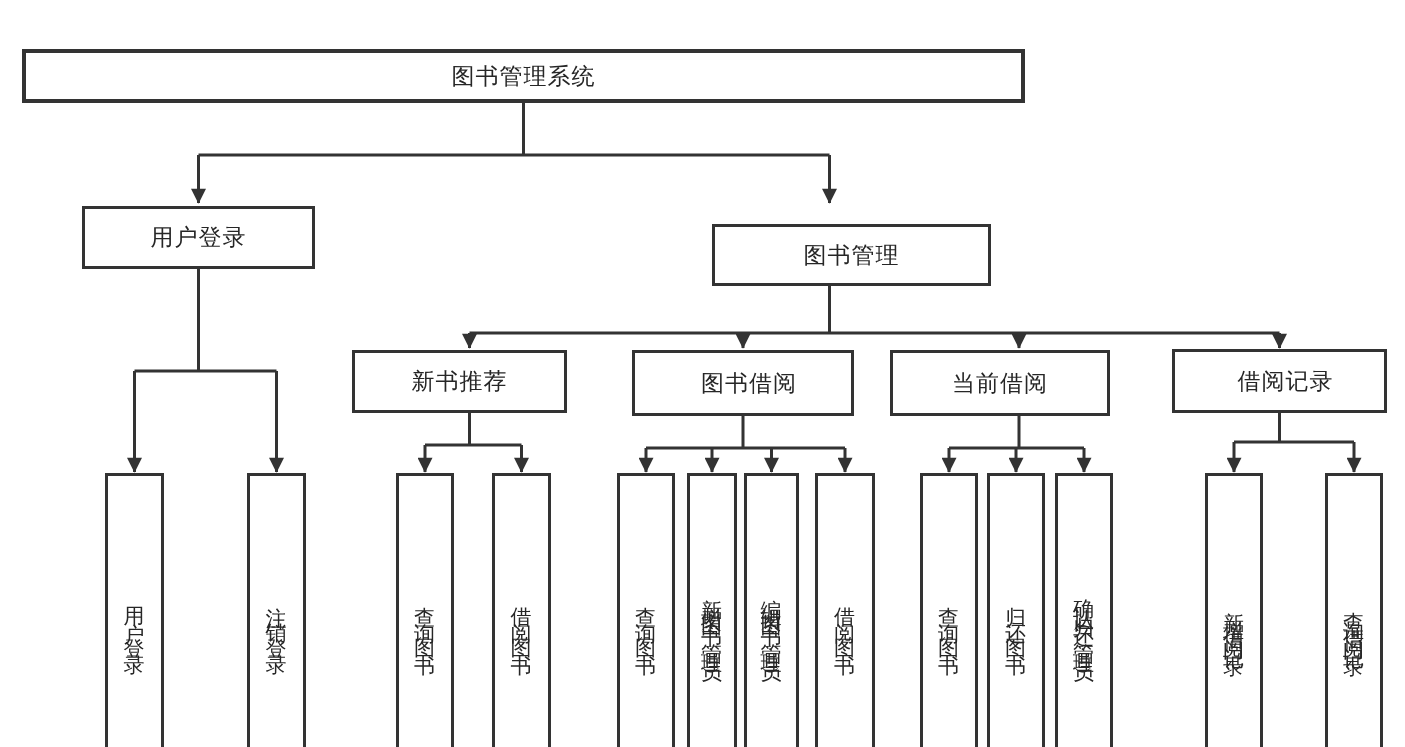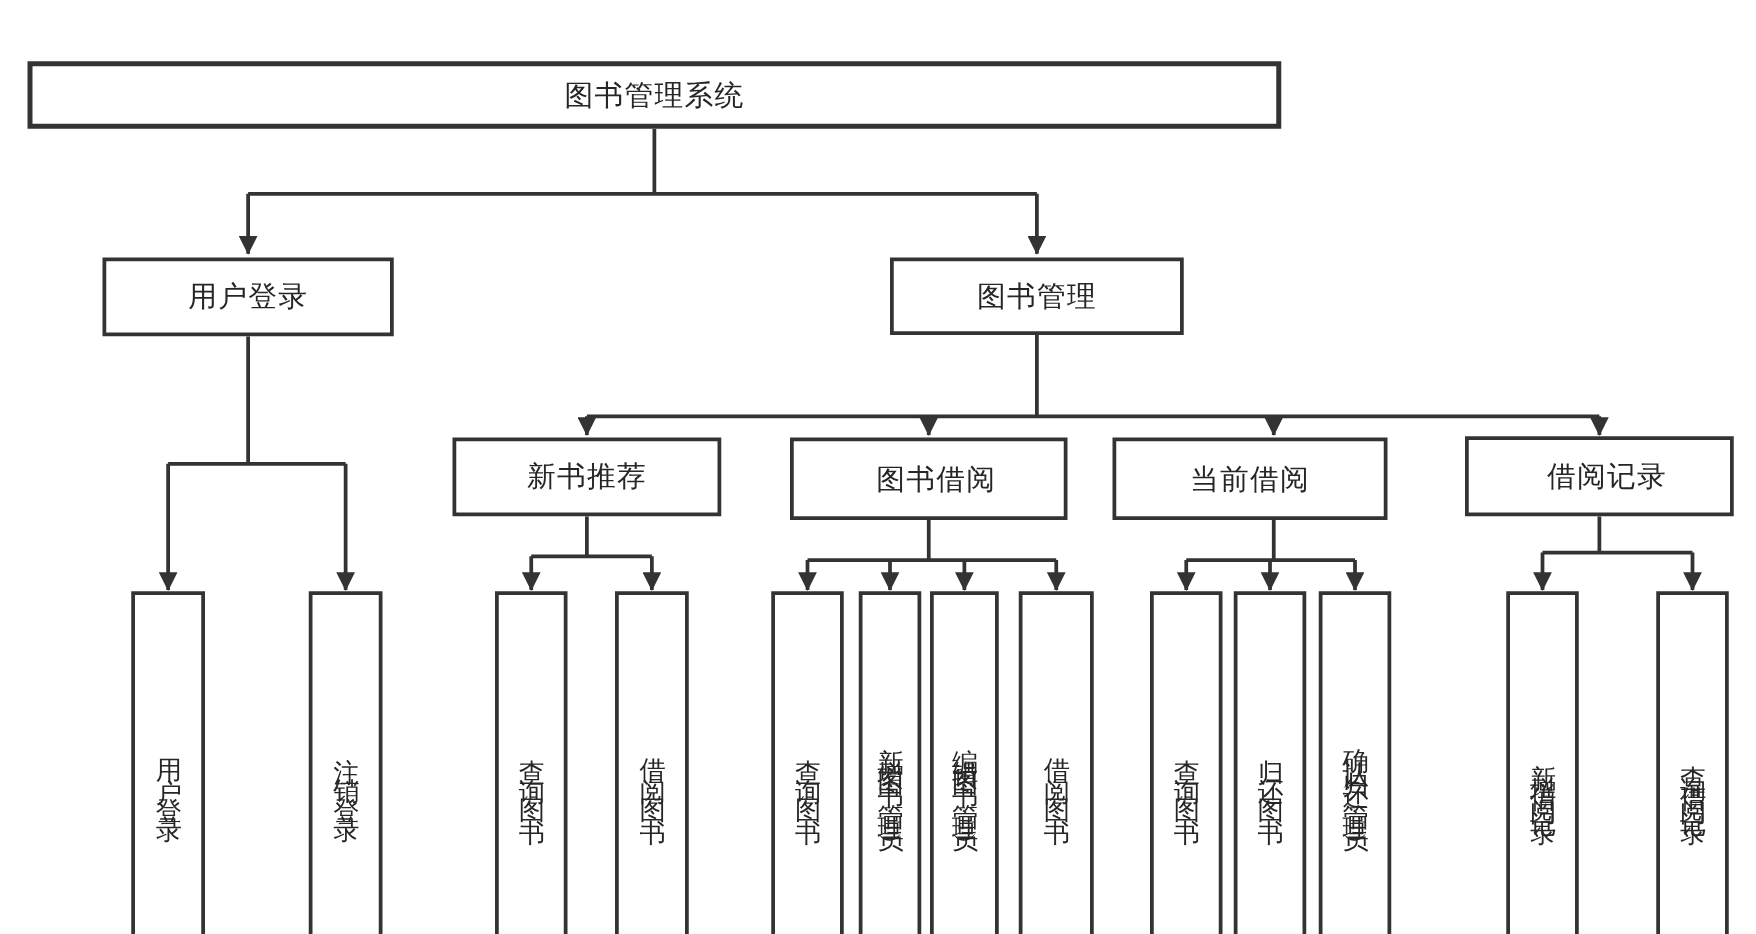--- a/index.html
+++ b/index.html
@@ -95,25 +95,25 @@
     </g>
   </svg>
 
   <div class="node root" style="left:22px; top:13px; width:1003px; height:54px;">
     <span class="hlabel">图书管理系统</span>
   </div>
 
   <div class="node" style="left:82px; top:170px; width:233px; height:63px;">
     <span class="hlabel">用户登录</span>
   </div>
-  <div class="node" style="left:712px; top:170px; width:235px; height:62px;">
+  <div class="node" style="left:712px; top:188px; width:279px; height:62px;">
     <span class="hlabel">图书管理</span>
   </div>
 
-  <div class="node" style="left:362px; top:314px; width:215px; height:63px;">
+  <div class="node" style="left:352px; top:314px; width:215px; height:63px;">
     <span class="hlabel">新书推荐</span>
   </div>
   <div class="node" style="left:632px; top:314px; width:222px; height:66px;padding-left:12px;">
     <span class="hlabel">图书借阅</span>
   </div>
   <div class="node" style="left:890px; top:314px; width:220px; height:66px;">
     <span class="hlabel">当前借阅</span>
   </div>
   <div class="node" style="left:1172px; top:313px; width:215px; height:64px;padding-left:12px;">
     <span class="hlabel">借阅记录</span>

